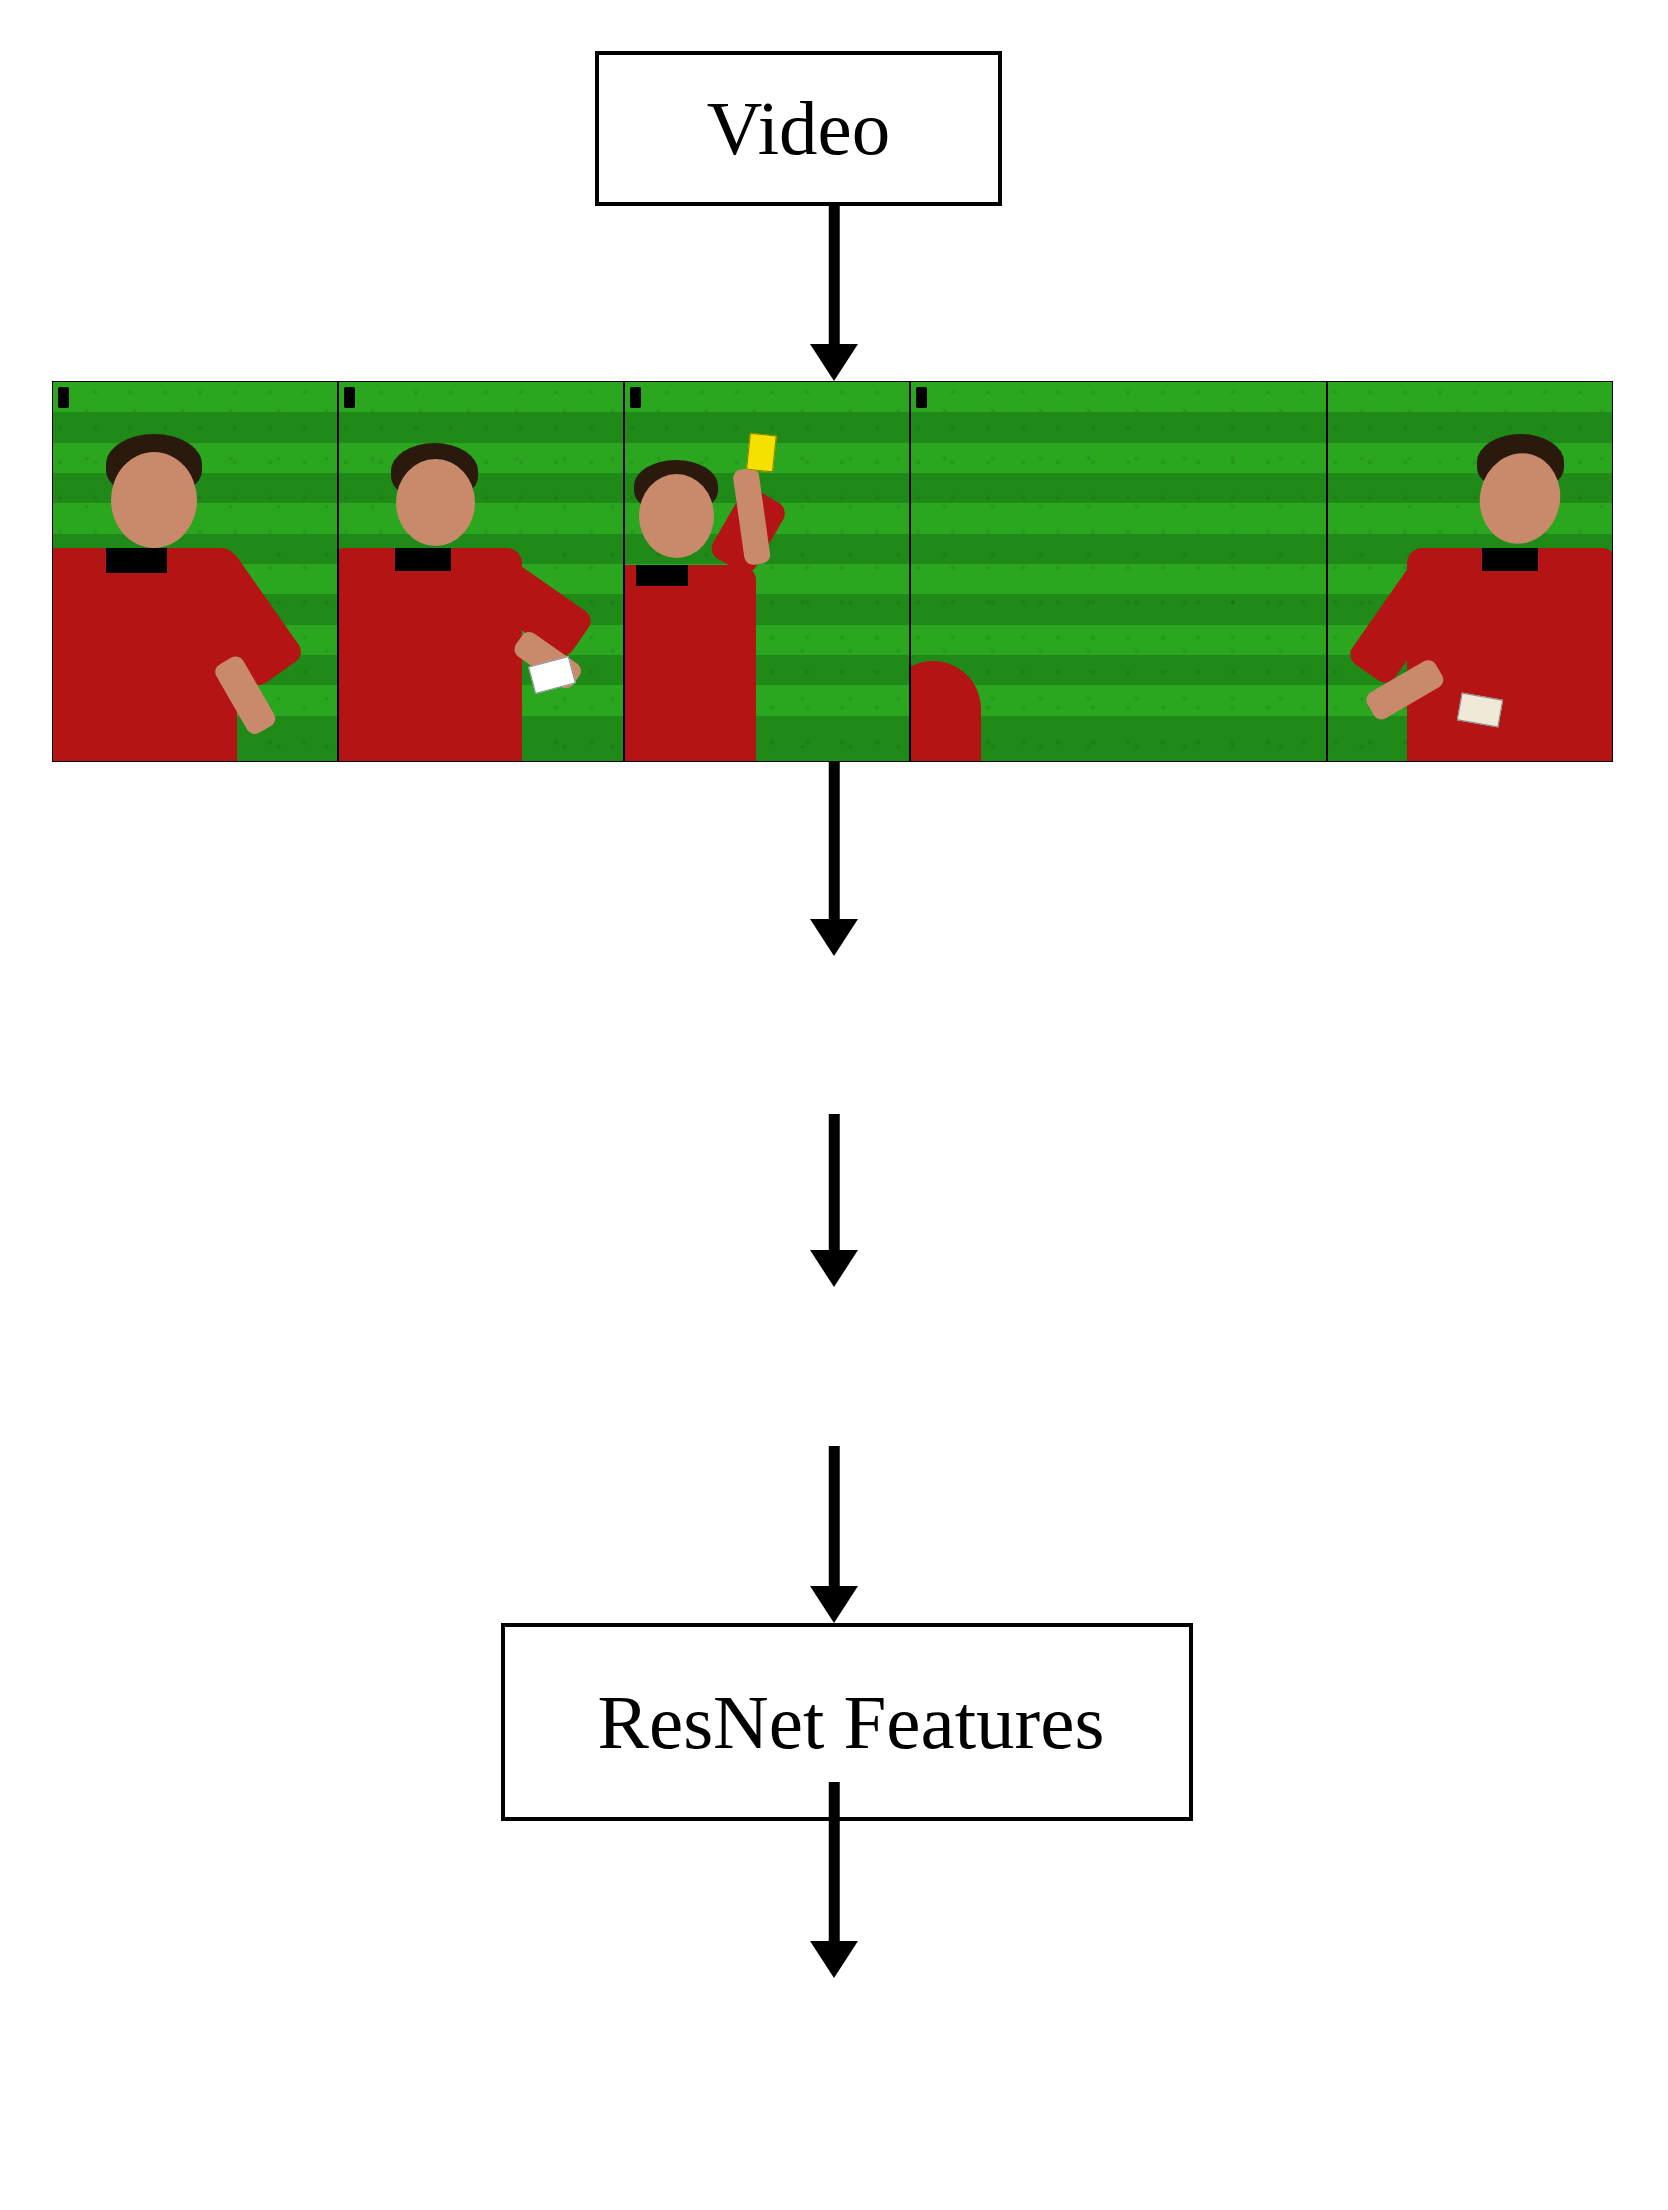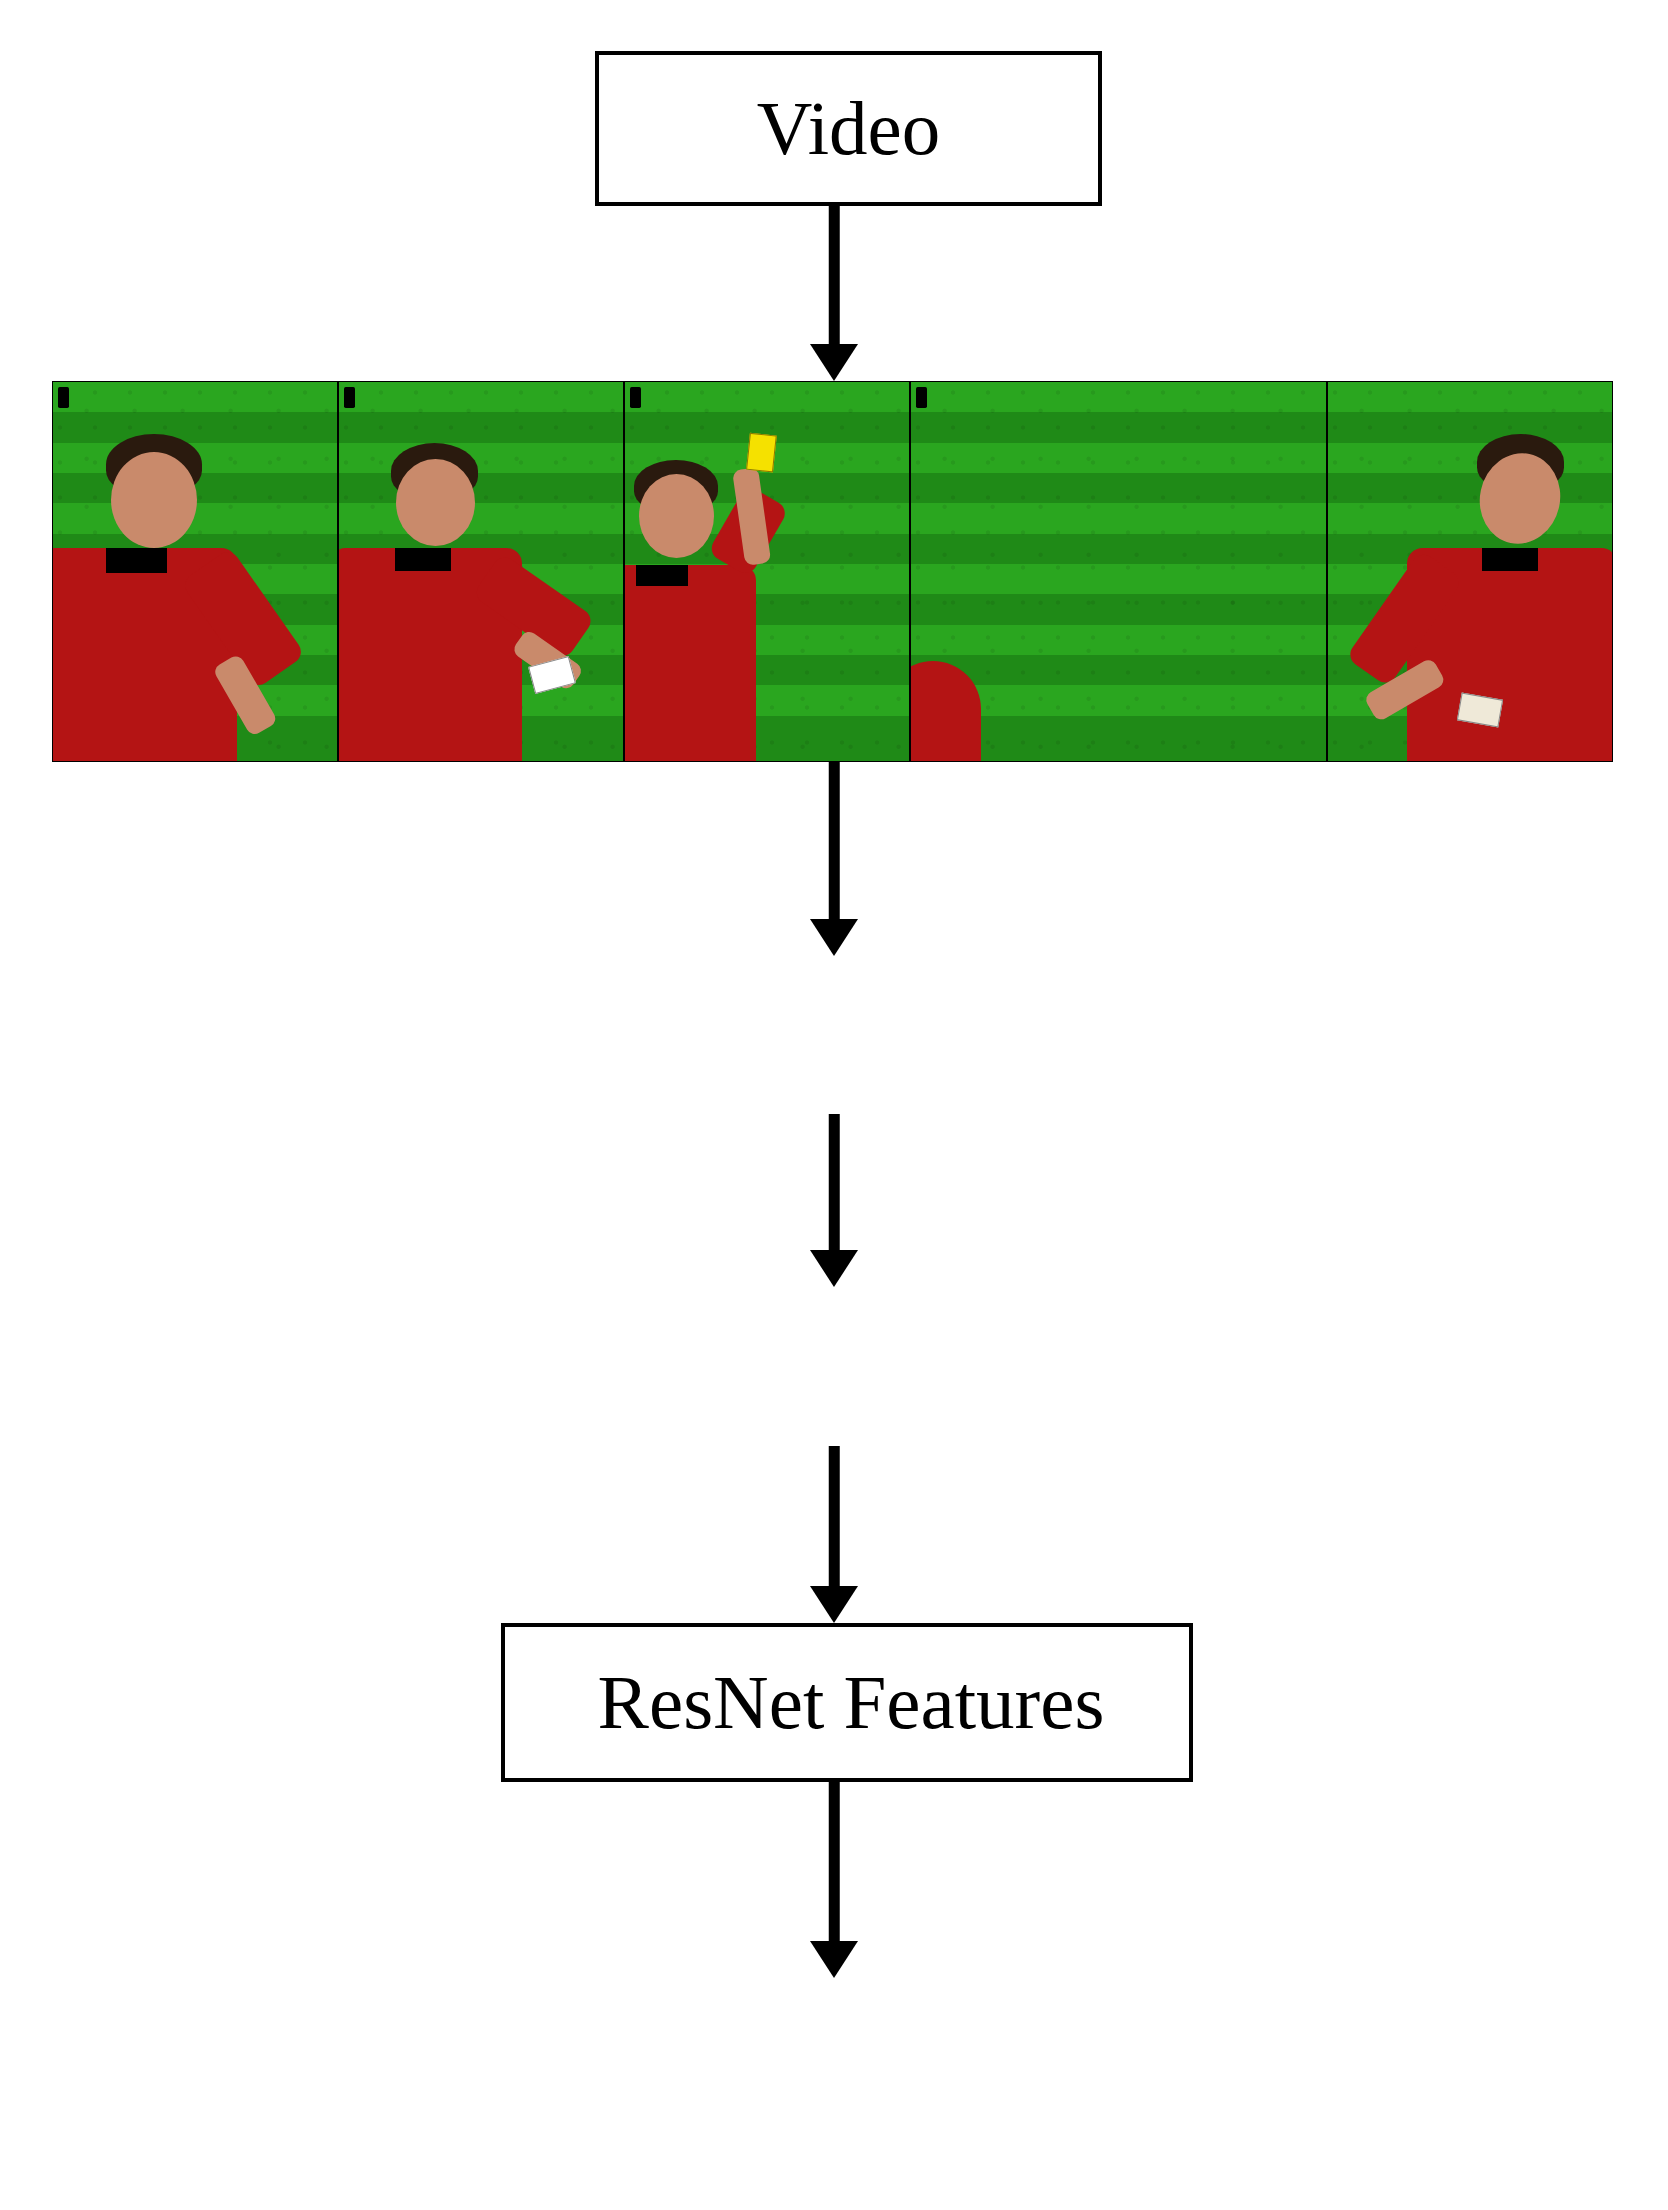--- a/index.html
+++ b/index.html
@@ -132,21 +132,21 @@
     border-left: 24.5px solid transparent;
     border-right: 24.5px solid transparent;
     border-top: 37px solid #000;
   }
 </style>
 </head>
 <body>
 
 <div class="canvas">
 
-  <div class="box" style="left:595px; top:51px; width:507px; height:155px;">
+  <div class="box" style="left:595px; top:51px; width:407px; height:155px;">
     <span class="label">Video</span>
   </div>
 
   <div class="arrow" style="top:206px; height:175px;">
     <div class="shaft" style="top:0; height:140px;"></div>
     <div class="head" style="top:138px;"></div>
   </div>
 
   <div class="frames" style="left:52px; top:381px; width:1563px; height:381px;">
 
@@ -225,21 +225,21 @@
     <div class="shaft" style="top:0; height:138px;"></div>
     <div class="head" style="top:136px;"></div>
   </div>
 
 
   <div class="arrow" style="top:1446px; height:176px;">
     <div class="shaft" style="top:0; height:141px;"></div>
     <div class="head" style="top:140px;"></div>
   </div>
 
-  <div class="box" style="left:501px; top:1623px; width:692px; height:159px;padding-left:8px;">
+  <div class="box" style="left:501px; top:1623px; width:692px; height:198px;padding-left:8px;">
     <span class="label">ResNet Features</span>
   </div>
 
   <div class="arrow" style="top:1782px; height:196px;">
     <div class="shaft" style="top:0; height:161px;"></div>
     <div class="head" style="top:159px;"></div>
   </div>
 
 
 </div>

